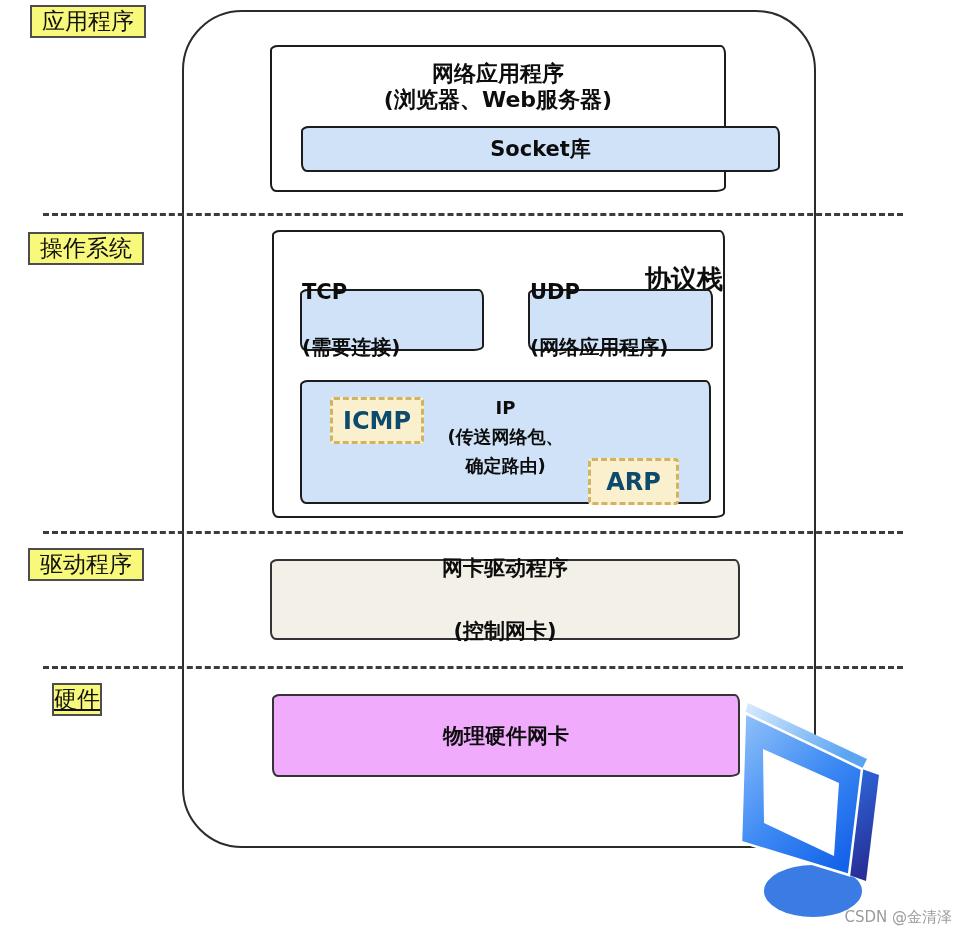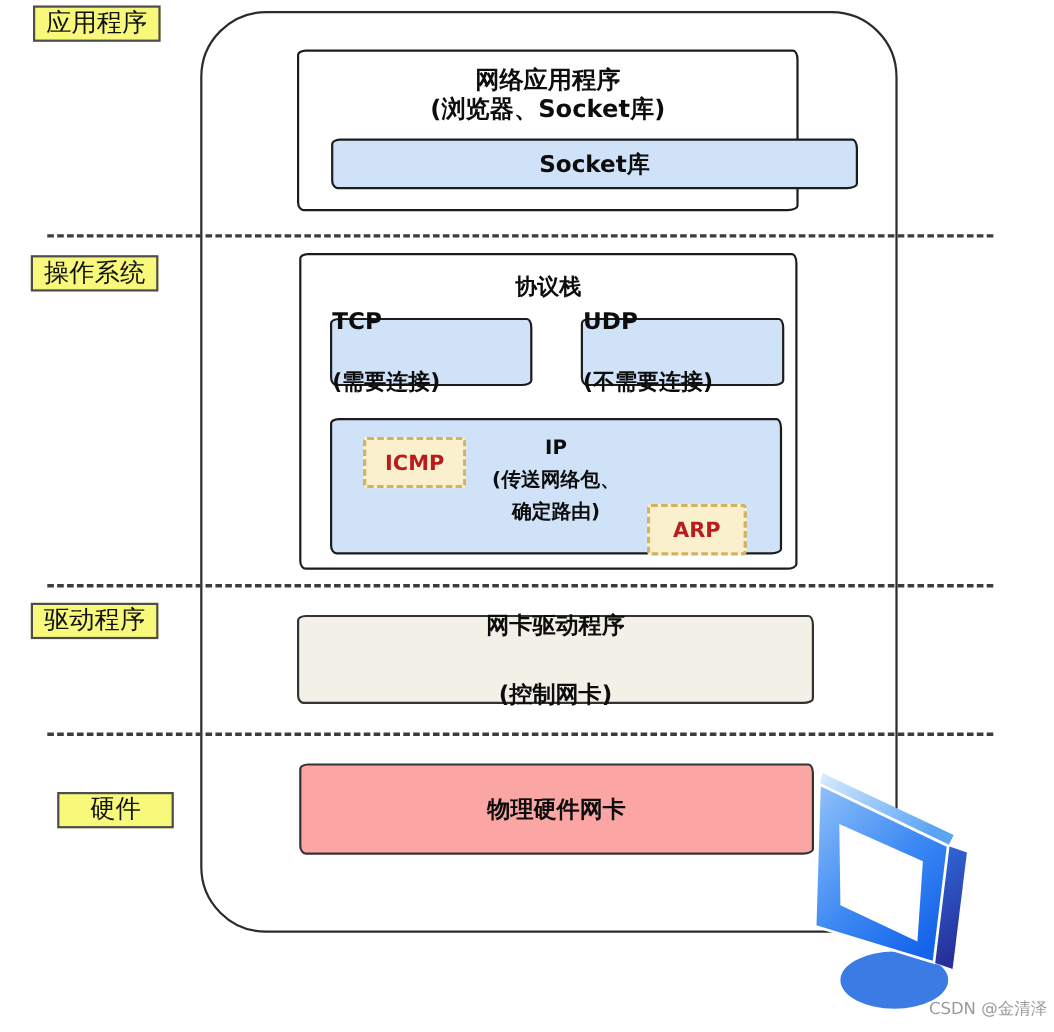--- a/index.html
+++ b/index.html
@@ -46,21 +46,21 @@
     font-size: 23px;
     font-weight: 500;
     line-height: 27px;
     padding: 1px 10px;
     z-index: 3;
     white-space: nowrap;
   }
   .lbl-app   { left: 30px; top: 5px;   }
   .lbl-os    { left: 28px; top: 232px; }
   .lbl-drv   { left: 28px; top: 548px; }
-  .lbl-hw    { left: 52px; top: 720px; padding: 1px 28px; }
+  .lbl-hw    { left: 52px; top: 683px; padding: 1px 0; text-decoration: underline; }
 
   
   .sketch {
     border: 2.5px solid #1c1c1c;
     border-radius: 8px 5px 10px 6px / 5px 9px 5px 8px;
   }
   .box-white { background: #ffffff; }
   .box-blue  { background: #cfe2f8; }
 
   .big-box { position: absolute; z-index: 3; }
@@ -76,22 +76,22 @@
   }
   .socket-box {
     position: absolute; left: 29px; top: 79px;
     width: 479px; height: 46px;
     display: flex; align-items: center; justify-content: center;
     font-size: 21px; font-weight: 700; color: #0d0d0d;
   }
 
   .proto-box { left: 272px; top: 230px; width: 453px; height: 288px; }
   .proto-title {
-    text-align: center; font-size: 20px; font-weight: 700;
-    color: #0d0d0d; margin-top: 15px;
+    text-align: right; font-size: 26px; font-weight: 700;
+    color: #0d0d0d; margin-top: 30px;
   }
   .tcp-box, .udp-box {
     position: absolute; top: 57px; height: 62px;
     display: flex; flex-direction: column;
     align-items: flex-start; justify-content: center;
     font-weight: 700; color: #0d0d0d; gap: 28px;
   }
   .tcp-box { left: 26px;  width: 184px; }
   .udp-box { left: 254px; width: 185px; }
   .proto-name { font-size: 21px; line-height: 27px; }
@@ -105,36 +105,36 @@
     position: absolute; left: 0; top: 11px; width: 100%;
     text-align: center; font-weight: 700; color: #0d0d0d;
     font-size: 18px; line-height: 29px;
   }
   .mini-box {
     position: absolute;
     background: #fbf0cd;
     border: 3px dashed #d2b362;
     border-radius: 4px;
     display: flex; align-items: center; justify-content: center;
-    font-size: 19px; font-weight: 700; color: #b91c1c;
+    font-size: 24px; font-weight: 700; color: #0c4a6e;
   }
   .icmp-box { left: 28px;  top: 15px; width: 94px; height: 47px; }
   .arp-box  { left: 286px; top: 60px; width: 91px; height: 47px; margin-top: 16px; }
 
   .driver-box {
     left: 270px; top: 559px; width: 470px; height: 81px;
     background: #f2f0e7;
     border-color: #333;
     display: flex; flex-direction: column;
     align-items: center; justify-content: center;
     font-size: 21px; font-weight: 700; color: #0d0d0d; line-height: 27px; gap: 36px;
   }
   .hardware-box {
     left: 272px; top: 694px; width: 468px; height: 83px;
-    background: #fca5a5;
+    background: #f0abfc;
     border-color: #333;
     display: flex; align-items: center; justify-content: center;
     font-size: 21px; font-weight: 700; color: #0d0d0d;
   }
 
   .computer-icon {
     position: absolute; left: 727px; top: 692px;
     width: 165px; height: 245px;
     z-index: 5;
   }
@@ -159,35 +159,35 @@
   <div class="sep sep-2"></div>
   <div class="sep sep-3"></div>
 
   <div class="side-label lbl-app">应用程序</div>
   <div class="side-label lbl-os">操作系统</div>
   <div class="side-label lbl-drv">驱动程序</div>
   <div class="side-label lbl-hw">硬件</div>
 
   <div class="big-box sketch box-white app-box">
     <div class="app-title">网络应用程序</div>
-    <div class="app-subtitle">(浏览器、Socket库)</div>
+    <div class="app-subtitle">(浏览器、Web服务器)</div>
     <div class="socket-box sketch box-blue">Socket库</div>
   </div>
 
   <div class="big-box sketch box-white proto-box">
     <div class="proto-title">协议栈</div>
 
     <div class="tcp-box sketch box-blue">
       <div class="proto-name">TCP</div>
       <div class="proto-desc">(需要连接)</div>
     </div>
 
     <div class="udp-box sketch box-blue">
       <div class="proto-name">UDP</div>
-      <div class="proto-desc">(不需要连接)</div>
+      <div class="proto-desc">(网络应用程序)</div>
     </div>
 
     <div class="ip-box sketch box-blue">
       <div class="ip-text">
         <div>IP</div>
         <div>(传送网络包、</div>
         <div>确定路由)</div>
       </div>
       <div class="mini-box icmp-box">ICMP</div>
       <div class="mini-box arp-box">ARP</div>

